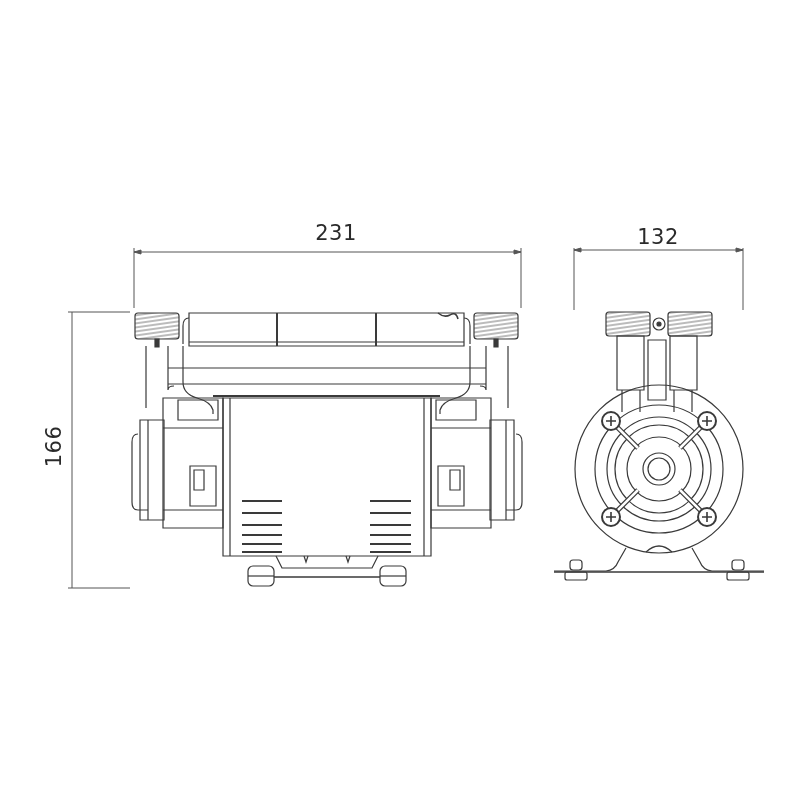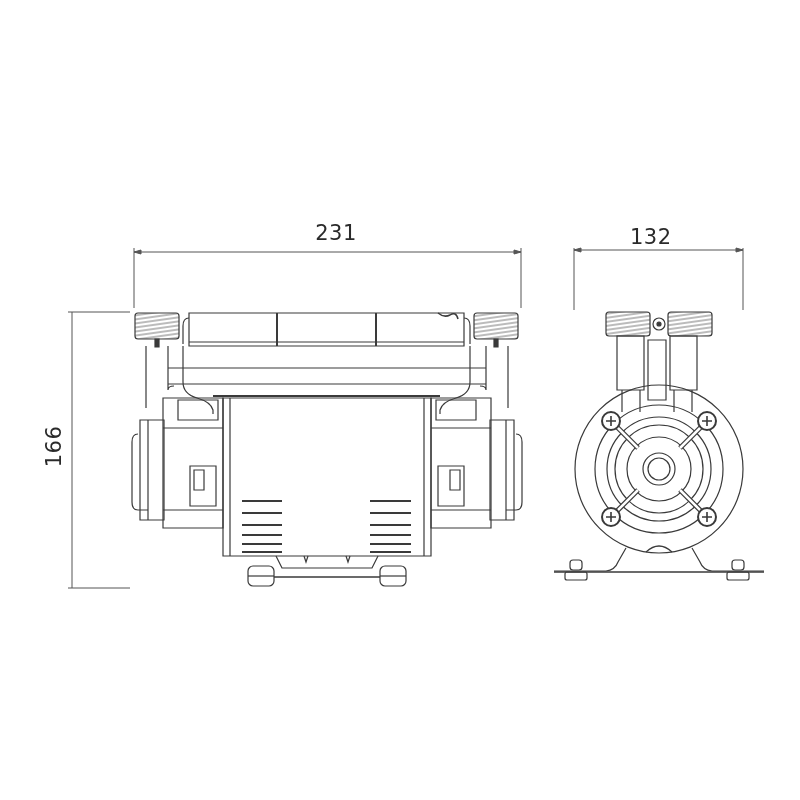--- a/index.html
+++ b/index.html
@@ -7,21 +7,21 @@
     #canvas { position: absolute; left: 8px; top: 0; width: 800px; height: 800px; }
     .dim-label {
       position: absolute;
       font-family: "DejaVu Sans", sans-serif;
       font-size: 21px;
       color: #2a2a2a;
       letter-spacing: 0.5px;
       line-height: 1;
     }
     #dim-width { left: 300px; top: 223px; width: 56px; text-align: center; }
-    #dim-depth { left: 622px; top: 227px; width: 56px; text-align: left; }
+    #dim-depth { left: 622px; top: 227px; width: 56px; text-align: center; }
     #dim-height { left: 22px; top: 436px; width: 48px; text-align: center; transform: rotate(-90deg); transform-origin: center; }
     svg line, svg path, svg rect, svg circle, svg ellipse, svg polyline { vector-effect: non-scaling-stroke; }
   </style>
 </head>
 <body>
 
 <div id="canvas">
   <svg width="800" height="800" viewBox="0 0 800 800" xmlns="http://www.w3.org/2000/svg">
     <defs>
       <pattern id="thread" width="6" height="4" patternUnits="userSpaceOnUse" patternTransform="rotate(-8)">

